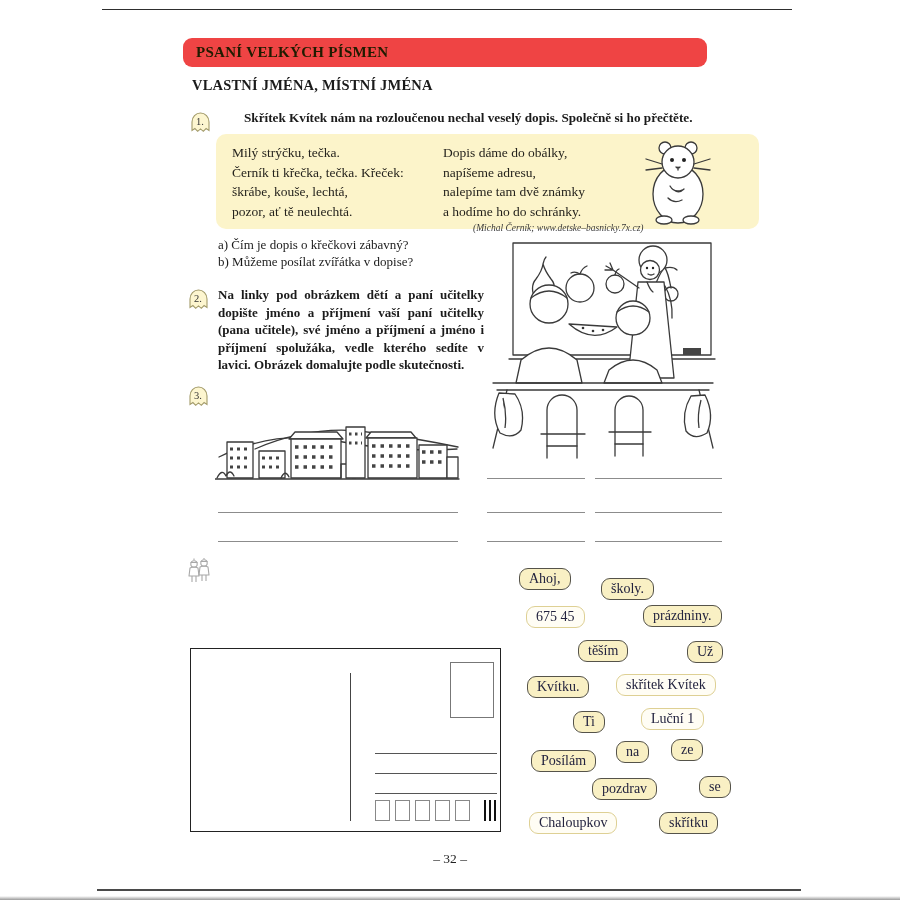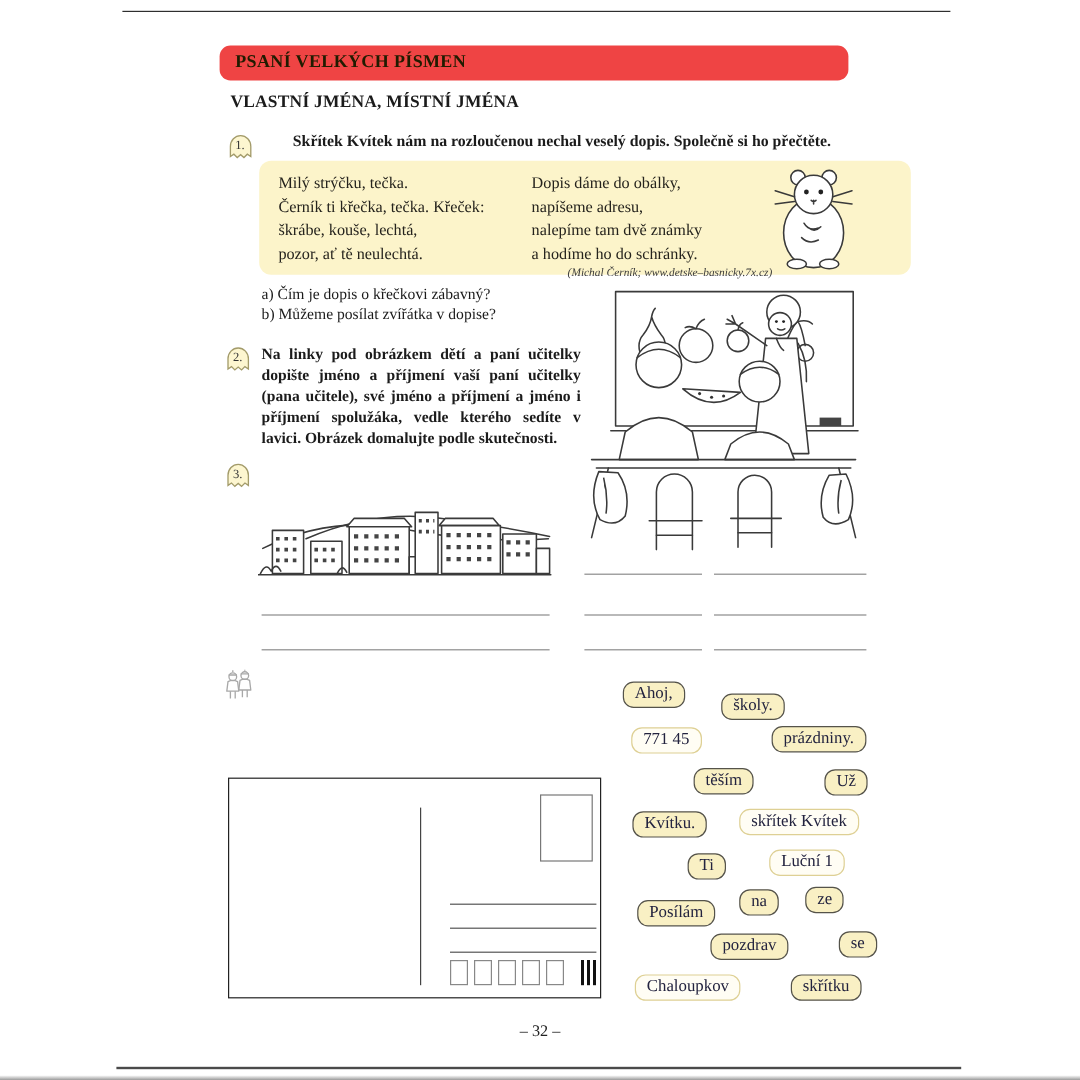--- a/index.html
+++ b/index.html
@@ -237,21 +237,21 @@
     <div class="abs psc-box" style="left:184px;"></div>
     <div class="abs psc-box" style="left:204px;"></div>
     <div class="abs psc-box" style="left:224px;"></div>
     <div class="abs psc-box" style="left:244px;"></div>
     <div class="abs psc-box" style="left:264px;"></div>
     <div class="abs pc-bars"></div>
   </div>
 
   <div class="wb" style="left:519px;top:568px;">Ahoj,</div>
   <div class="wb" style="left:601px;top:578px;">školy.</div>
-  <div class="wb white" style="left:526px;top:606px;">771 45</div>
+  <div class="wb white" style="left:526px;top:606px;">675 45</div>
   <div class="wb" style="left:643px;top:605px;">prázdniny.</div>
   <div class="wb" style="left:578px;top:640px;">těším</div>
   <div class="wb" style="left:687px;top:641px;">Už</div>
   <div class="wb" style="left:527px;top:676px;">Kvítku.</div>
   <div class="wb white" style="left:616px;top:674px;">skřítek Kvítek</div>
   <div class="wb" style="left:573px;top:711px;">Ti</div>
   <div class="wb white" style="left:641px;top:708px;">Luční 1</div>
   <div class="wb" style="left:616px;top:741px;">na</div>
   <div class="wb" style="left:671px;top:739px;">ze</div>
   <div class="wb" style="left:531px;top:750px;">Posílám</div>

